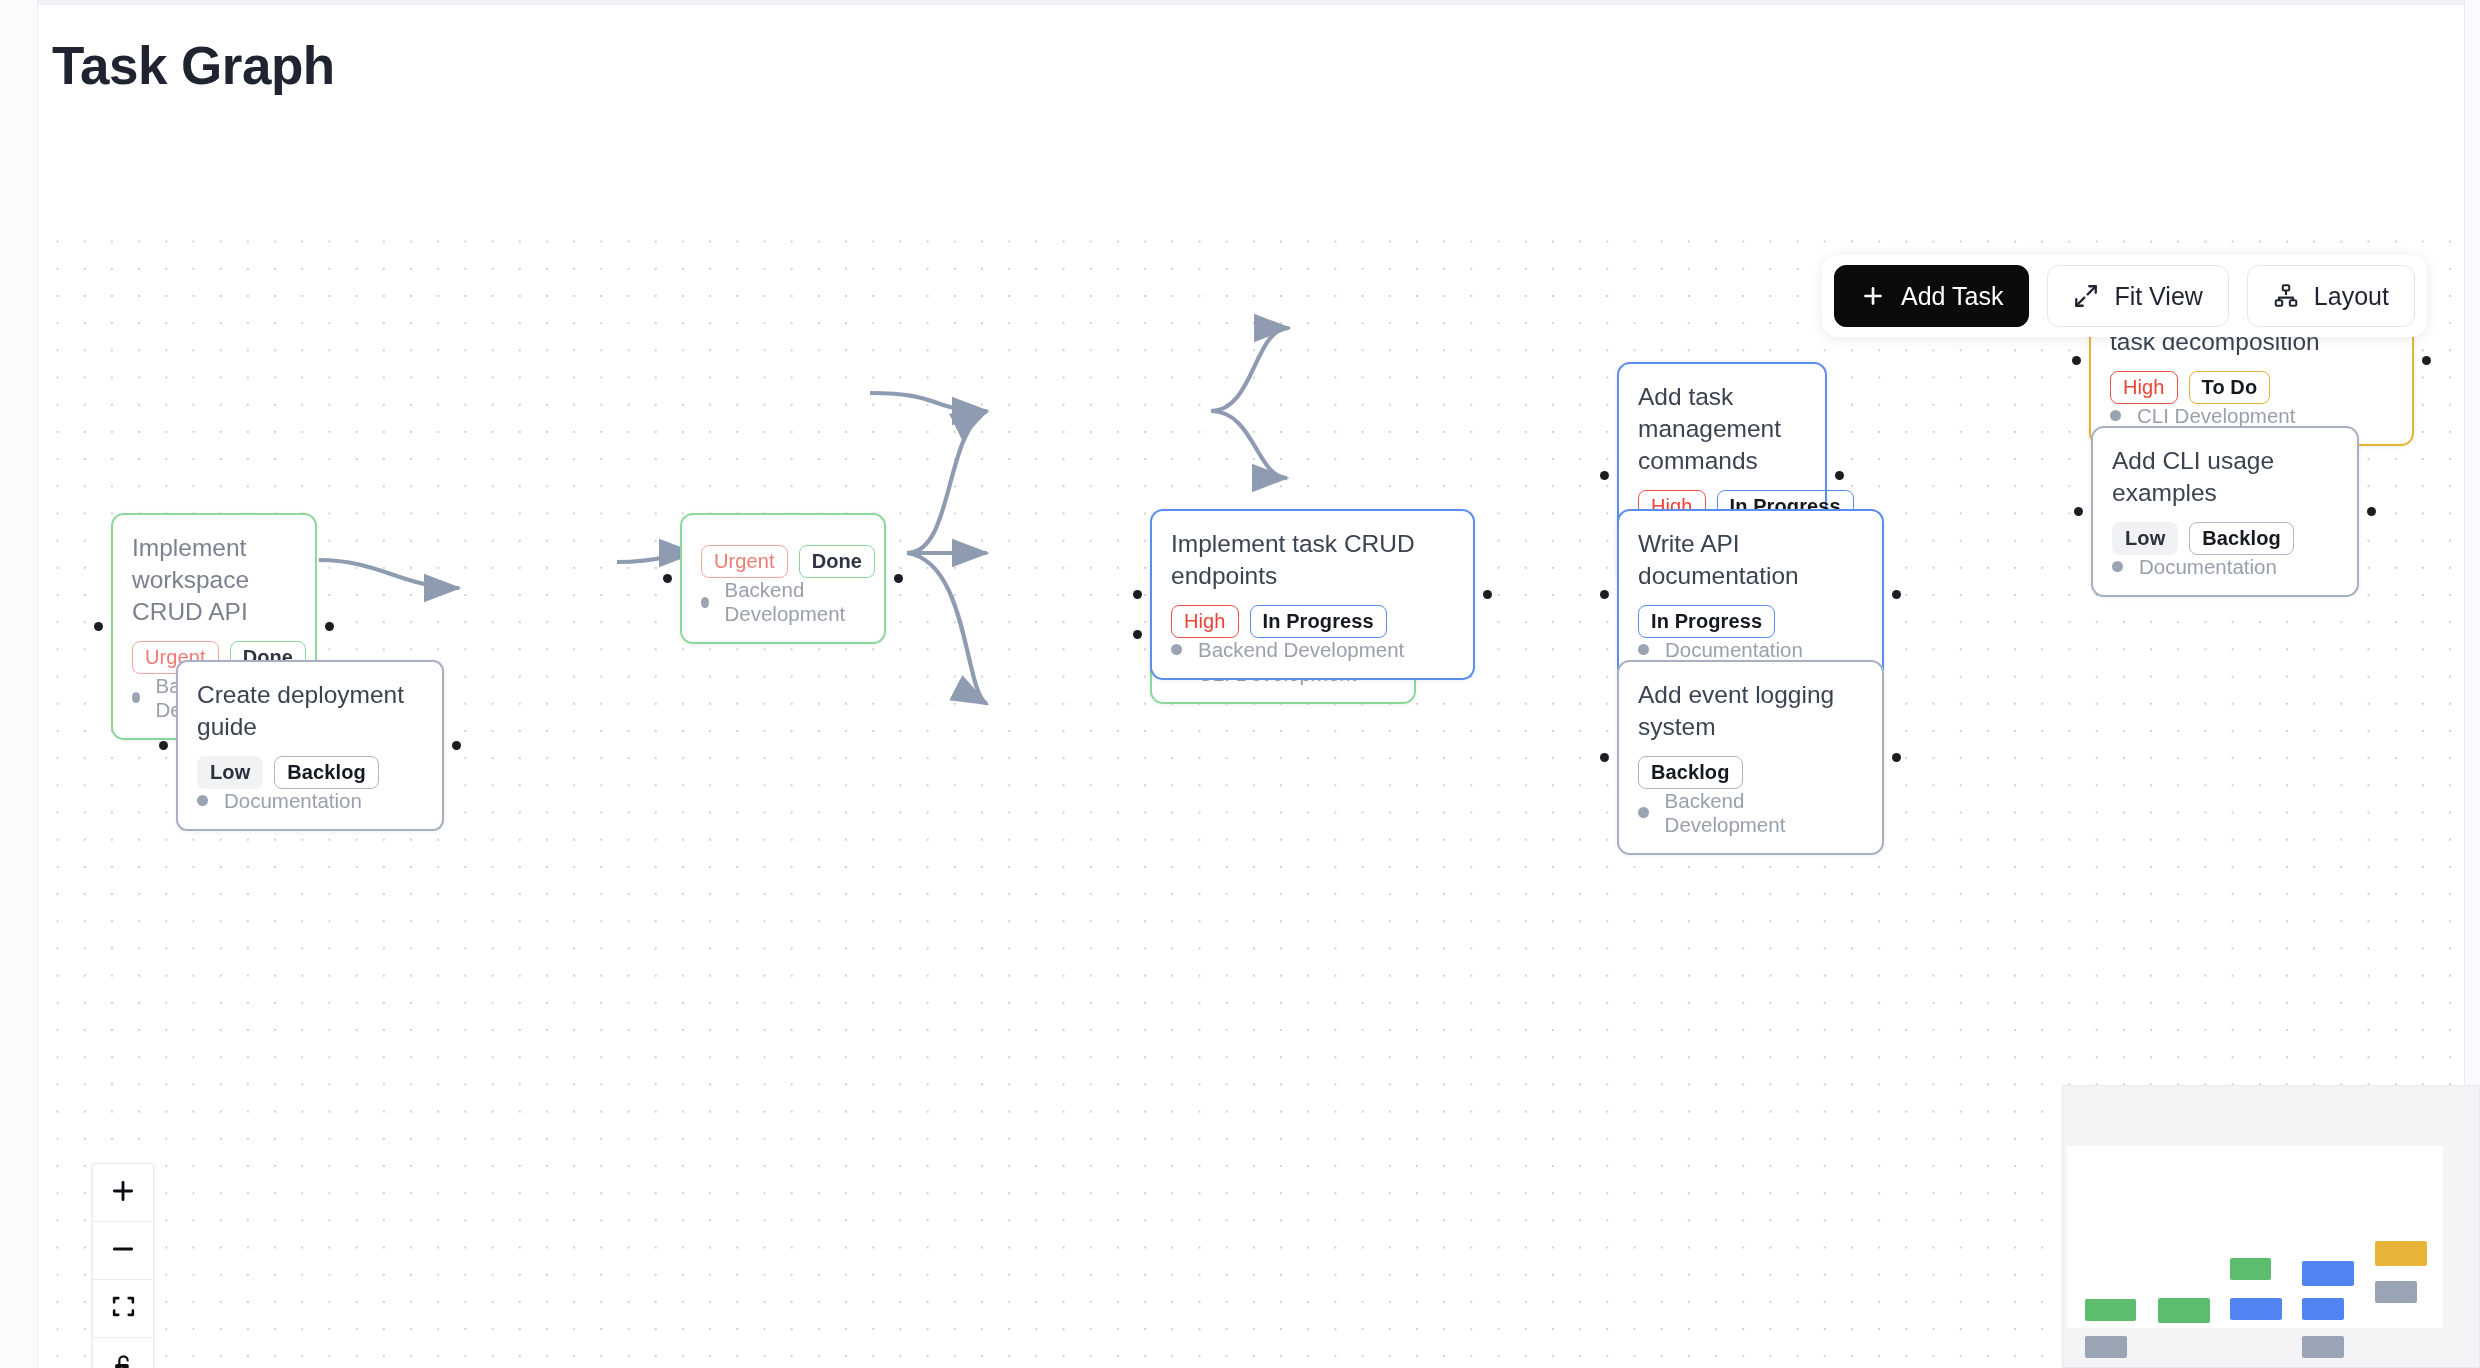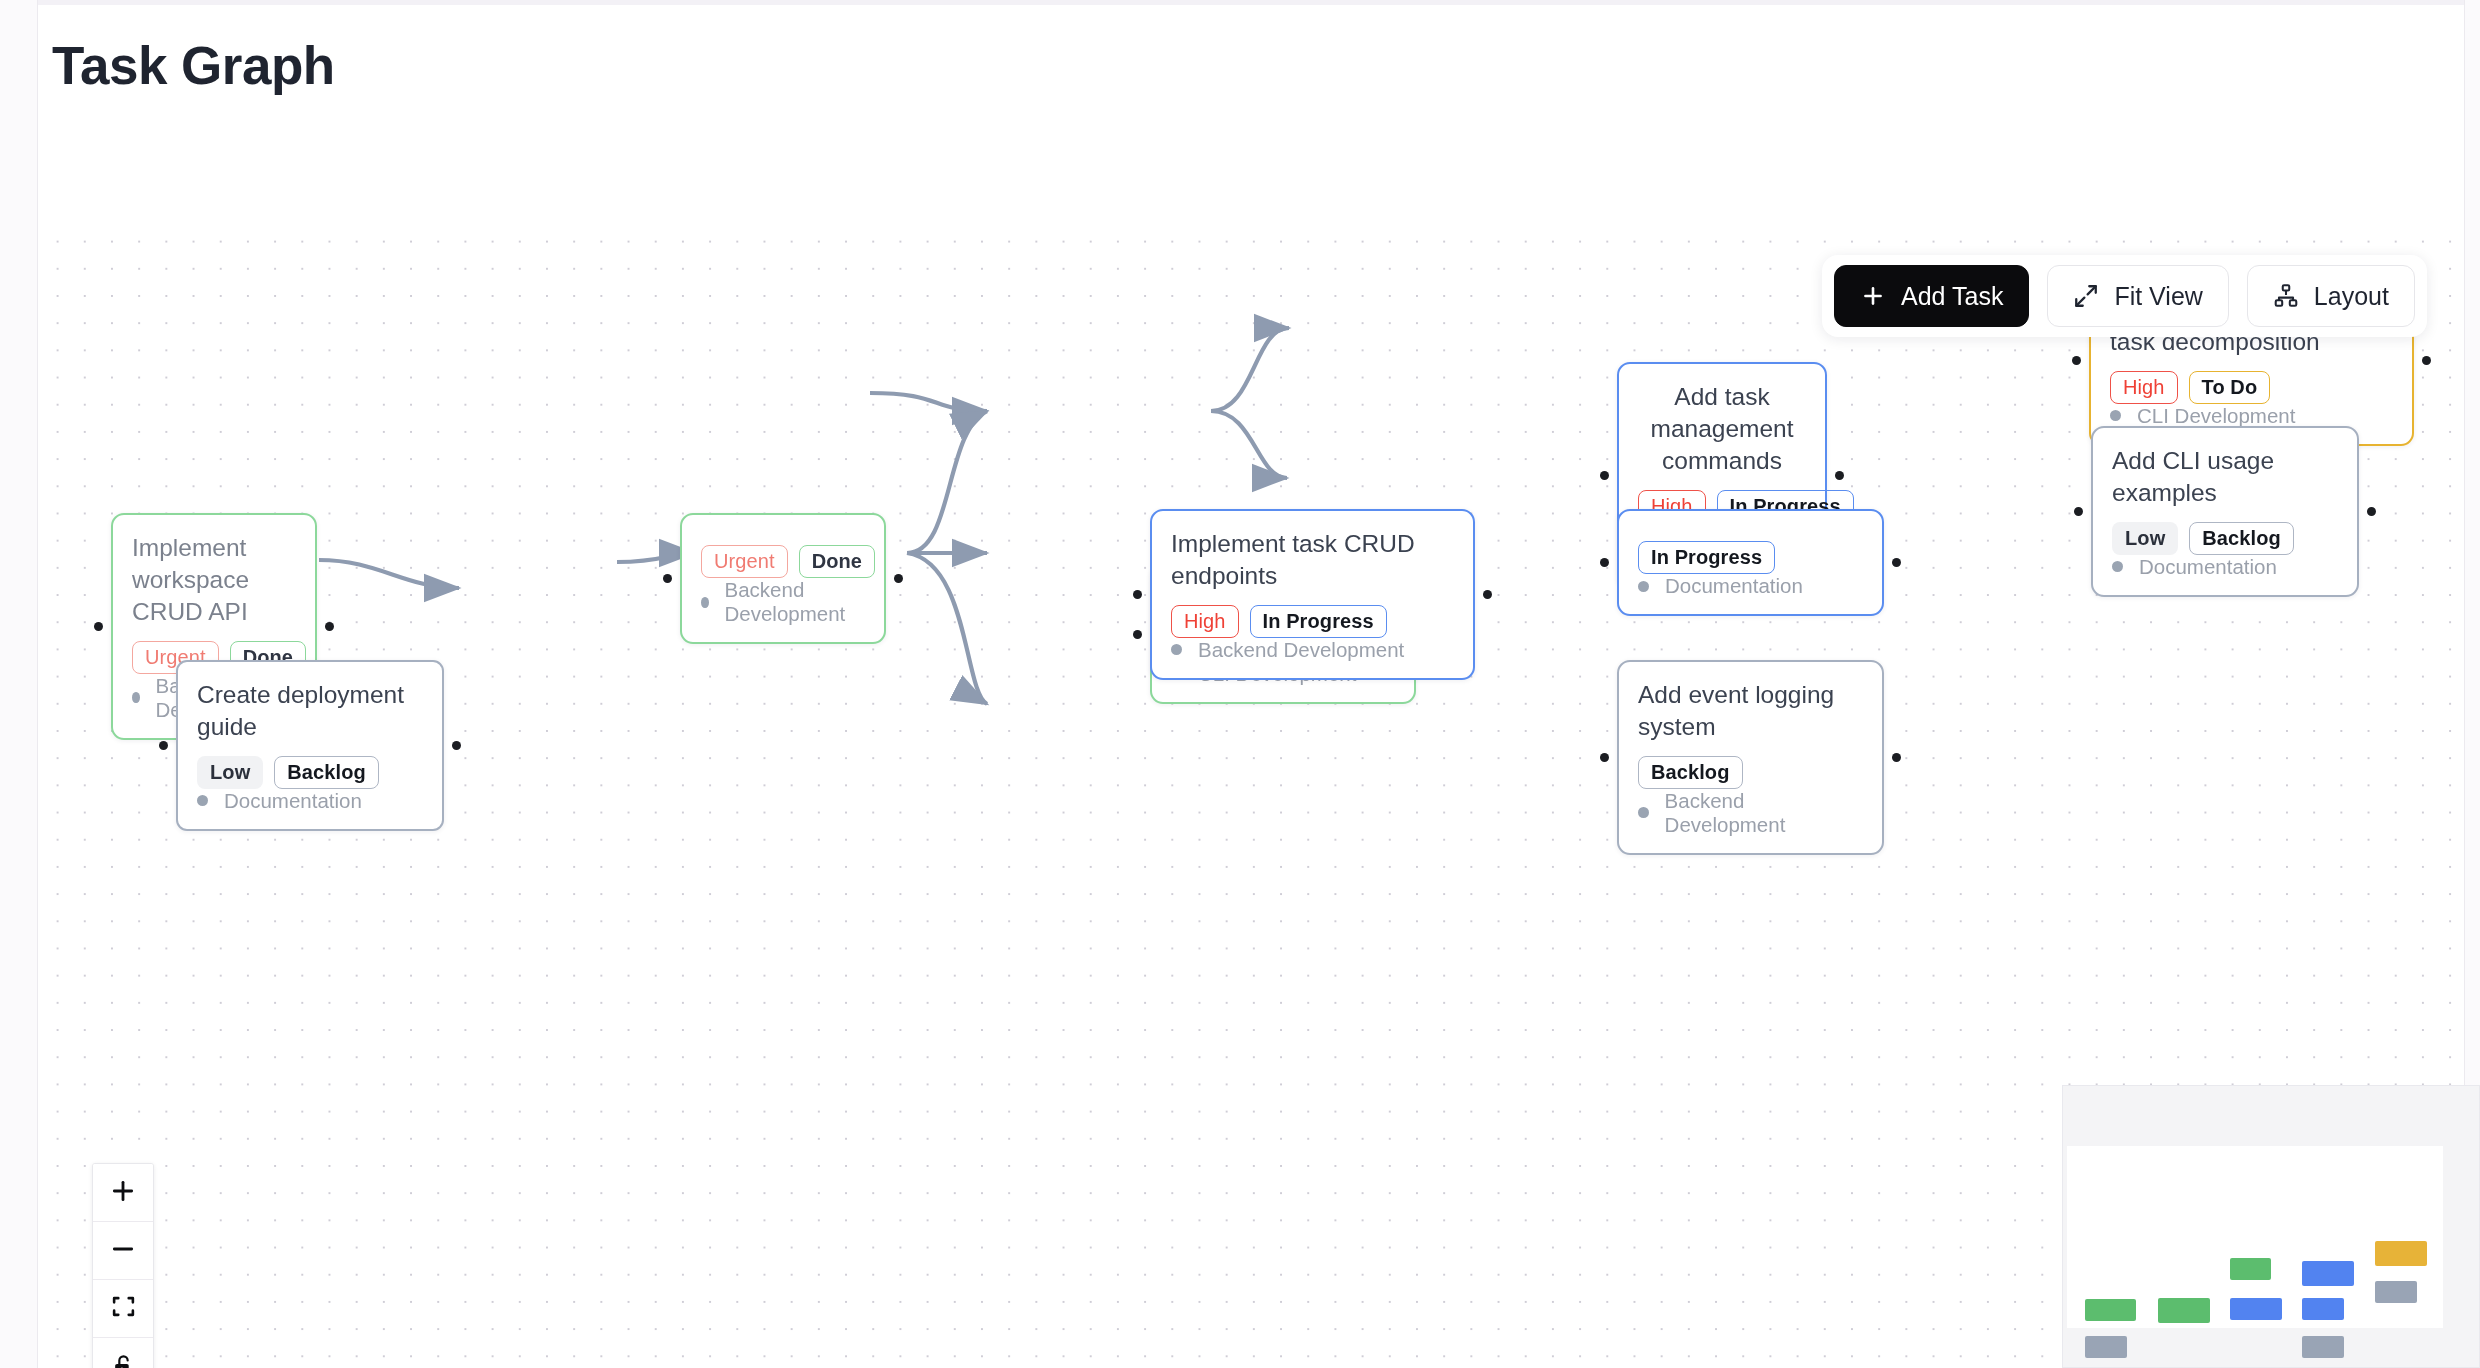--- a/index.html
+++ b/index.html
@@ -198,35 +198,36 @@
         <span class="badge bd-prog">In Progress</span>
       </div>
       <div class="proj">
         <span class="dot"></span>
         <span>Backend Development</span>
       </div>
       <span class="handle l"></span>
       <span class="handle r"></span>
     </div>
 
-    <div class="node blue" style="left:1578px; top:140px; width:210px;text-align:center;">
+    <div class="node blue" style="left:1578px; top:140px; width:210px;">
       <div class="node-title">Add task management commands</div>
       <div class="badges">
         <span class="badge bd-high">High</span>
         <span class="badge bd-prog">In Progress</span>
       </div>
       <div class="proj">
         <span class="dot"></span>
         <span>CLI Development</span>
       </div>
       <span class="handle l"></span>
       <span class="handle r"></span>
     </div>
 
     <div class="node blue" style="left:1578px; top:287px; width:267px;">
+      <div class="node-title">Write API documentation</div>
       <div class="badges">
         <span class="badge bd-prog">In Progress</span>
       </div>
       <div class="proj">
         <span class="dot"></span>
         <span>Documentation</span>
       </div>
       <span class="handle l"></span>
       <span class="handle r"></span>
     </div>

